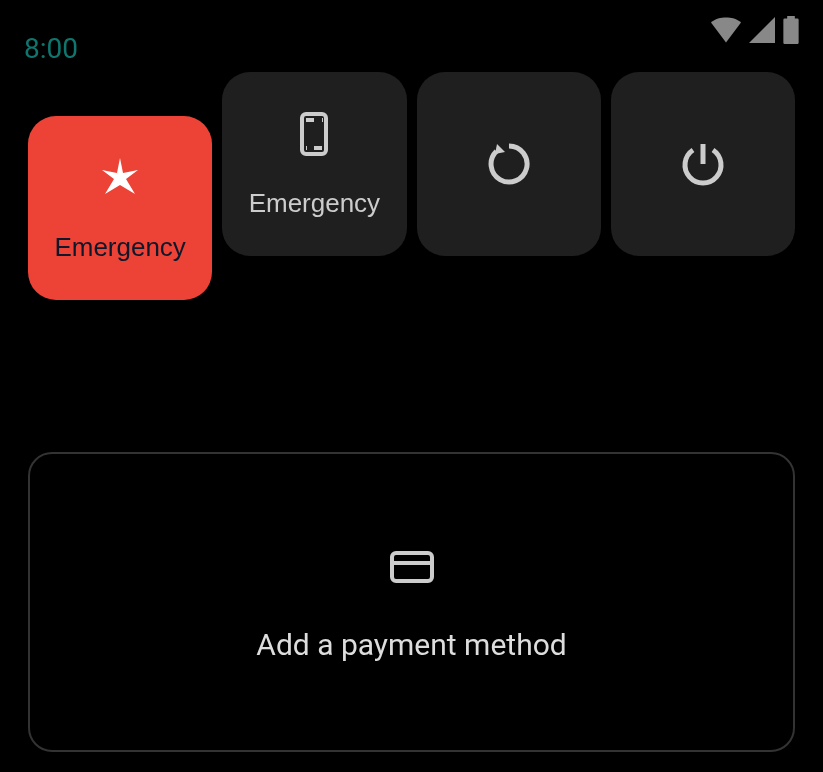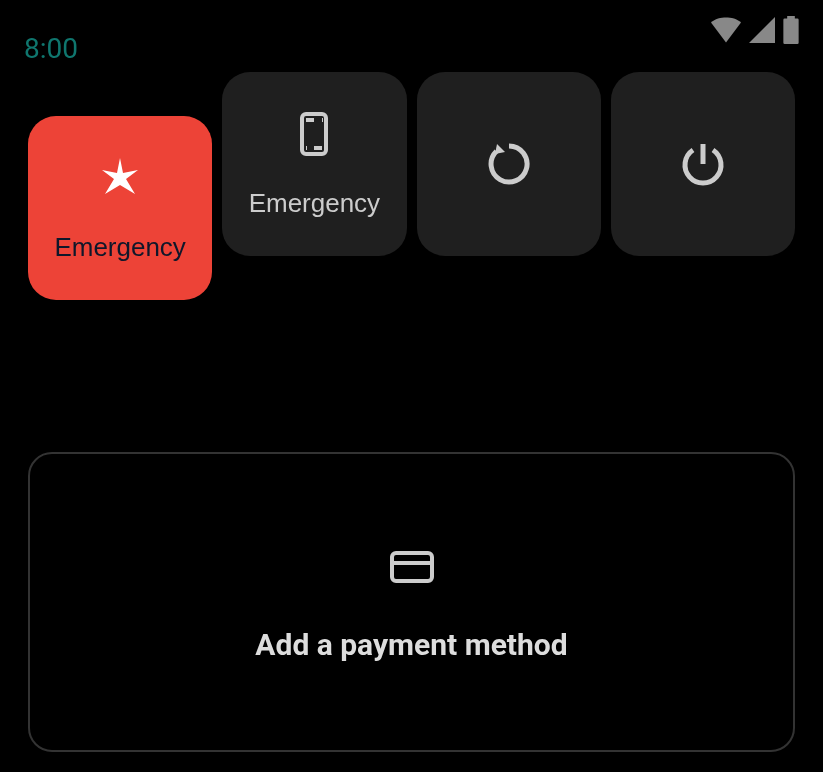--- a/index.html
+++ b/index.html
@@ -66,21 +66,20 @@
       margin: 140px 28px 0;
       border: 2px solid #333;
       border-radius: 24px;
       height: 300px;
       display: flex;
       flex-direction: column;
       align-items: center;
       justify-content: center;
       gap: 36px;
       cursor: pointer;
-      font-weight: bold;
     }
     .wallet-card svg {
       width: 48px;
       height: 48px;
     }
     .wallet-label {
       font-size: 30px;
       color: #ddd;
     }
   </style>

